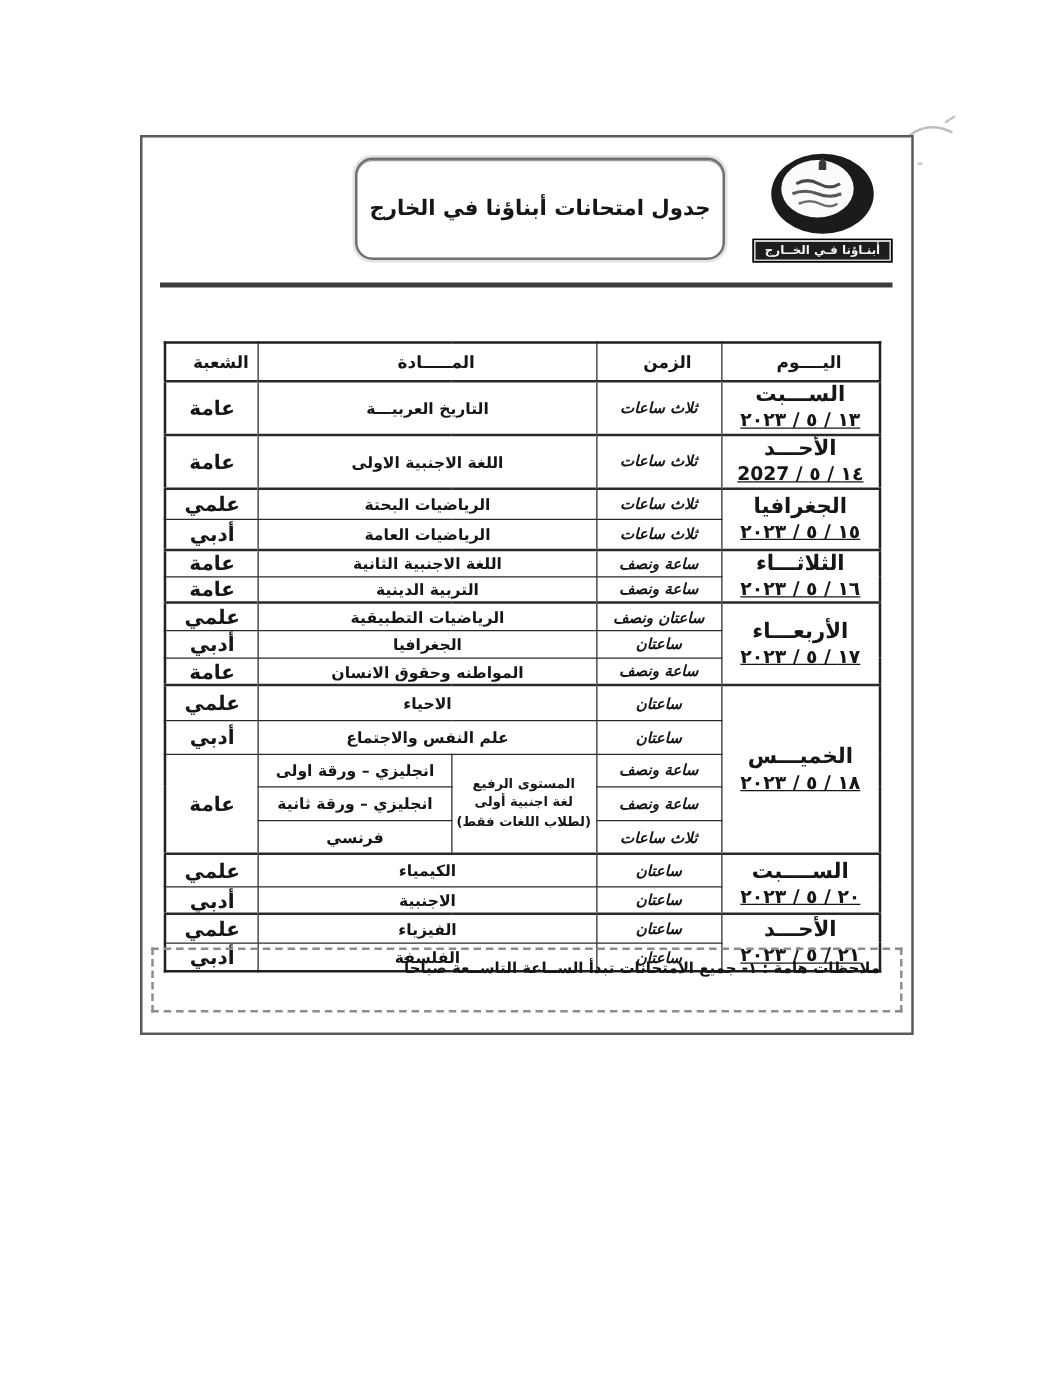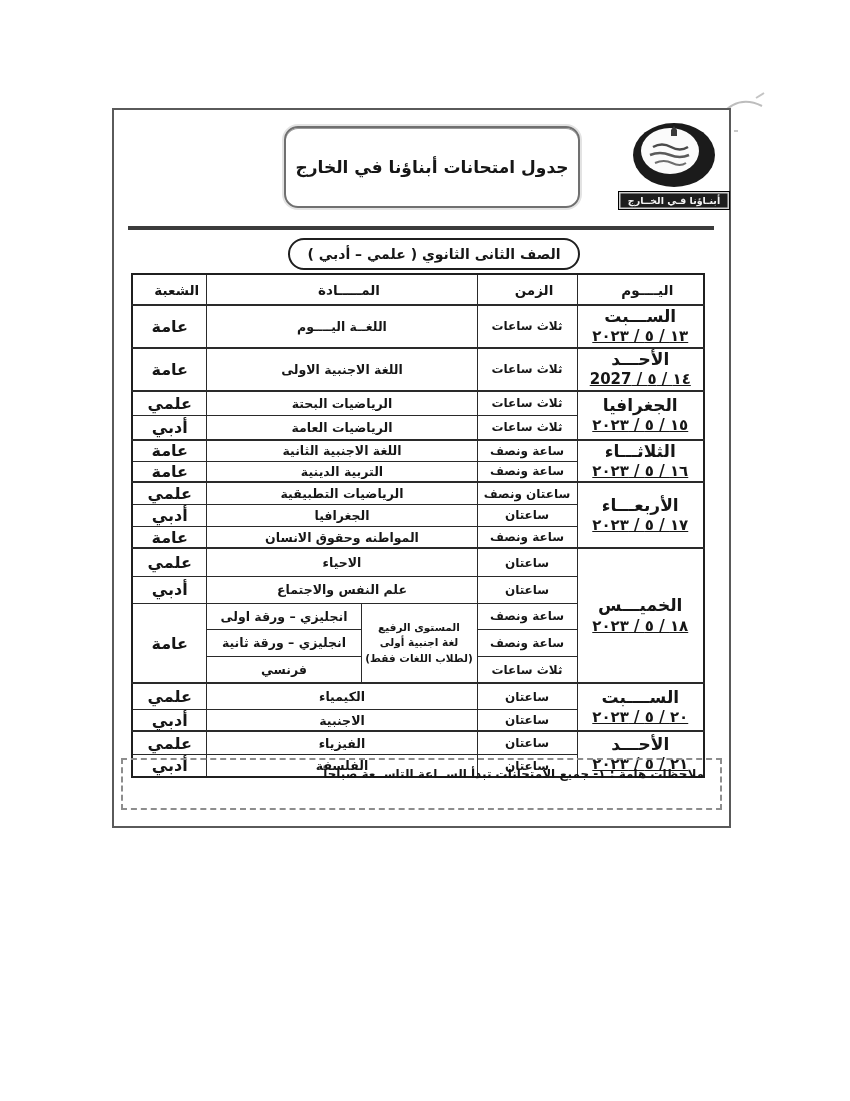--- a/index.html
+++ b/index.html
@@ -8,40 +8,40 @@
   
   .sheet{position:absolute;left:112px;top:108px;width:615px;height:716px;
          border:2px solid #5a5a5a;background:#fff;direction:rtl;}
   
   .title-box{position:absolute;left:170px;top:16px;width:292px;height:78px;
              border:2px solid #707070;border-radius:14px;box-shadow:0 0 0 2px #e3e3e3, inset 0 1px 0 #9a9a9a;
              display:flex;flex-direction:column;align-items:center;justify-content:center;gap:7px;}
   .title-line1{font-size:17px;font-weight:700;letter-spacing:.2px;}
   .title-line2{font-size:15px;font-weight:700;}
   
-  .logo-wrap{position:absolute;left:508px;top:12px;width:104px;display:flex;
+  .logo-wrap{position:absolute;left:492px;top:12px;width:104px;display:flex;
              flex-direction:column;align-items:center;}
   .logo-caption{margin-top:3px;background:#1d1d1d;color:#f4f4f4;font-size:9.5px;font-weight:700;
                 padding:3px 9px;border:1px solid #000;box-shadow:inset 0 0 0 1.5px #cfcfcf;white-space:nowrap;}
   
   .divider{position:absolute;left:14px;top:116px;width:586px;height:4px;background:#3c3c3c;}
   
   .banner{position:absolute;left:174px;top:128px;width:288px;height:28px;border:2.5px solid #1f1f1f;
           border-radius:999px;display:flex;align-items:center;justify-content:center;
           font-size:14px;font-weight:700;}
   
   table.sched{position:absolute;right:24px;top:163px;width:572px;border-collapse:collapse;
               table-layout:fixed;border:2px solid #1f1f1f;}
   .sched th,.sched td{border:1px solid #2a2a2a;text-align:center;vertical-align:middle;
                       font-weight:700;padding:0 2px;overflow:hidden;}
   .sched thead th{border-bottom-width:2px;font-size:13.5px;height:29px;padding-left:16px;}
   .sched tr.g>td{border-top-width:2px;}
   .dname{font-size:17px;line-height:1.25;}
   .ddate{font-size:15px;letter-spacing:1.5px;line-height:1.3;text-decoration:underline;}
-  .time{font-size:12px;}
+  .time{font-size:12px;font-style:italic;}
   .subj{font-size:12.5px;}
   .sect{font-size:16px;}
   .hl{font-size:10.5px;line-height:1.45;padding:2px;}
   
   .notes{position:absolute;left:7px;top:648px;width:601px;height:52px;border:2px dashed #8d8d8d;
          box-sizing:border-box;padding:7px 16px 0 8px;font-size:12px;font-weight:700;
          direction:rtl;text-align:right;}
   .notes .l2{margin-top:7px;padding-right:58px;}
   .noise{position:absolute;left:660px;top:78px;}
 </style>
@@ -71,21 +71,20 @@
         <path d="M39 8 l3 -4 3 4 v6 h-6 z" fill="#3a3a3a"></path>
         <path d="M21 25 q9 -5 18 0 t17 0" stroke="#4a4a4a" stroke-width="2.5" fill="none"></path>
         <path d="M18 33 q10 -4 20 0 t19 0" stroke="#5a5a5a" stroke-width="2.5" fill="none"></path>
         <path d="M23 41 q9 -4 17 0 t14 0" stroke="#6e6e6e" stroke-width="2" fill="none"></path>
       </svg>
       <div class="logo-caption">أبنـاؤنا فـي الخــارج</div>
     </div>
 
     <div class="divider"></div>
 
-    <div class="banner">الصف الثانى الثانوي ( علمي – أدبي )</div>
 
     <table class="sched">
       <colgroup>
         <col style="width:127px">
           <col style="width:100px">
           <col style="width:116px">
           <col style="width:154px">
           <col style="width:75px">
       </colgroup>
       <thead>
@@ -97,21 +96,21 @@
         </tr>
       </thead>
       <tbody>
 
         <tr class="g" style="height:38px">
           <td class="day">
             <div class="dname">الســـبت</div>
             <div class="ddate">١٣ / ٥ / ٢٠٢٣</div>
           </td>
           <td class="time">ثلاث ساعات</td>
-          <td class="subj" colspan="2">اللغــة اليــــوم</td>
+          <td class="subj" colspan="2">التاريخ العربيـــة</td>
           <td class="sect">عامة</td>
         </tr>
 
         <tr class="g" style="height:39px">
           <td class="day">
             <div class="dname">الأحـــد</div>
             <div class="ddate">١٤ / ٥ / 2027</div>
           </td>
           <td class="time">ثلاث ساعات</td>
           <td class="subj" colspan="2">اللغة الاجنبية الاولى</td>

